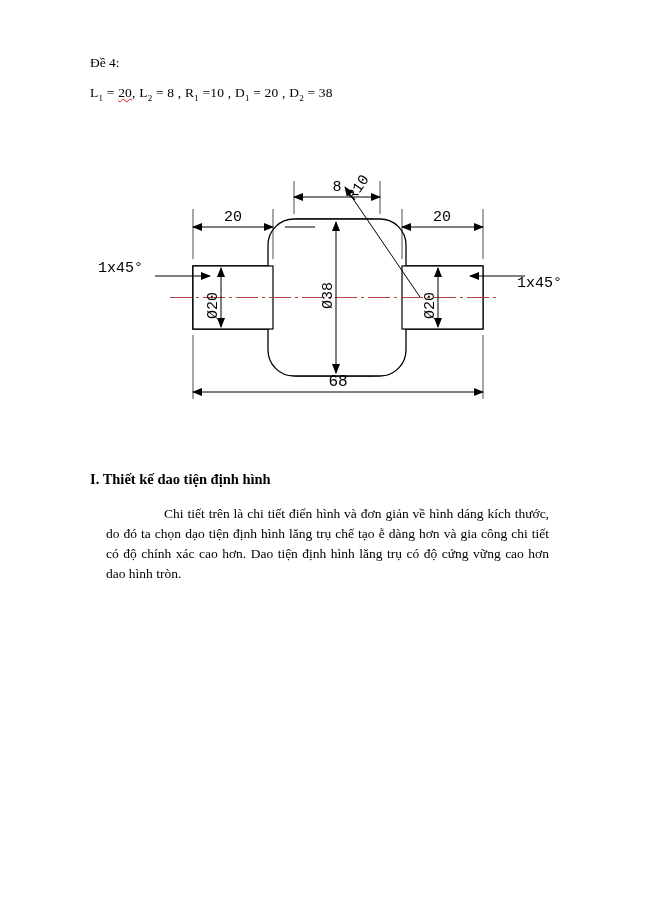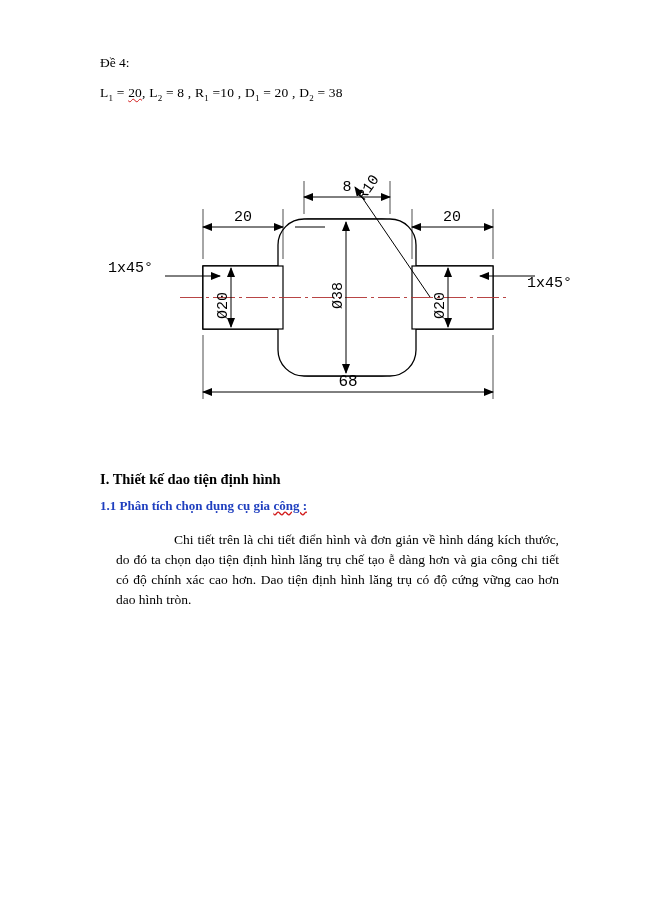--- a/index.html
+++ b/index.html
@@ -17,21 +17,21 @@
   }
   .page {
     position: absolute;
     left: 0; top: 0;
     width: 670px;
     height: 922px;
     background: #fff;
   }
   .content {
     position: absolute;
-    left: 100px;
+    left: 90px;
     top: 55px;
     width: 475px;
   }
   .line-title {
     font-size: 13.5px;
     margin: 0 0 14px 0;
   }
   .line-params {
     font-size: 13.5px;
     margin: 0 0 0 0;
@@ -194,20 +194,17 @@
         <g stroke="#000" stroke-width="1">
           <line x1="113" y1="283" x2="403" y2="283" marker-start="url(#arS)" marker-end="url(#ar)"></line>
         </g>
         <text x="258" y="277" font-family="'Liberation Mono', monospace" font-size="16" text-anchor="middle" fill="#000">68</text>
       </svg>
     </div>
 
 
     <h2 class="heading">I. Thiết kế dao tiện định hình</h2>
 
-    <h3 class="subheading">
-      <span>1.1 Phân tích chọn dụng cụ gia </span><span class="wavy2">công :</span>
-    </h3>
 
     <p class="para">Chi tiết trên là chi tiết điển hình và đơn giản về hình dáng kích thước, do đó ta chọn dạo tiện định hình lăng trụ chế tạo ễ dàng hơn và gia công chi tiết có độ chính xác cao hơn. Dao tiện định hình lăng trụ có độ cứng vững cao hơn dao hình tròn.</p>
 
   </div>
 </div>
 
 </body></html>

